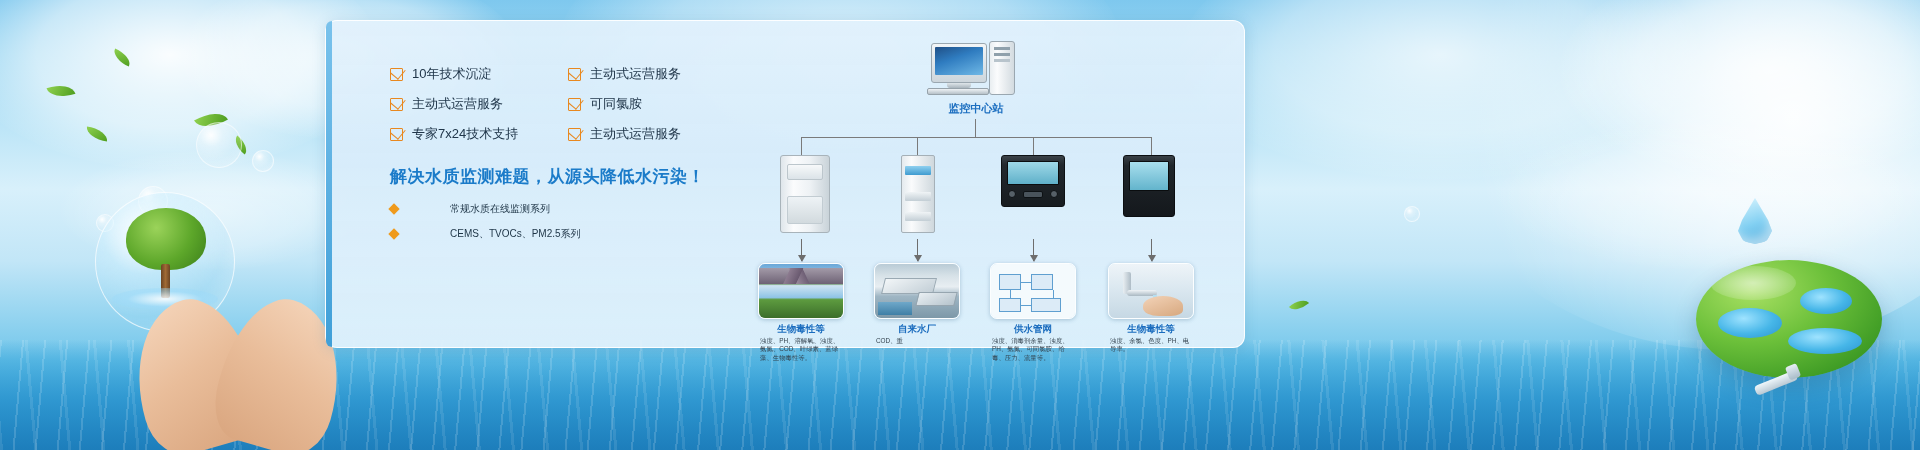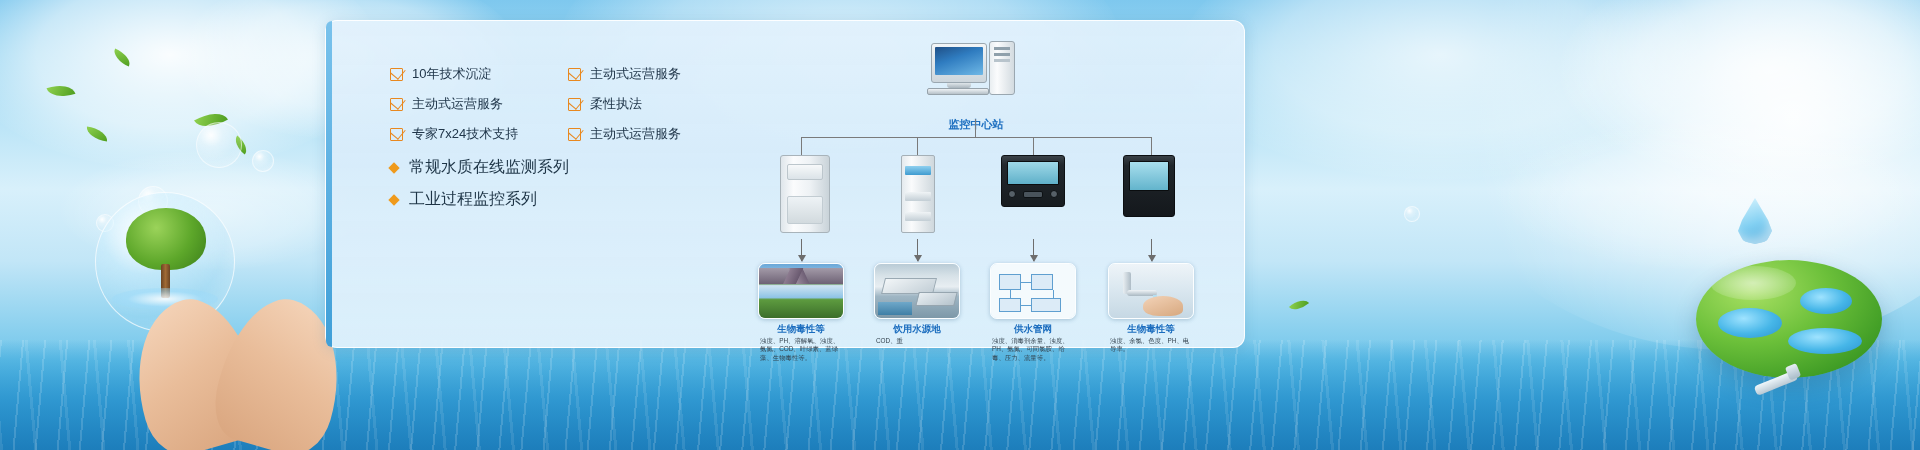--- a/index.html
+++ b/index.html
@@ -172,21 +172,21 @@
   .h3{
     margin-top:22px; font-size:17px; font-weight:bold; color:#1b7bc9;
     letter-spacing:0.5px; white-space:nowrap;
   }
 
   .bullets{ margin-top:14px; }
   .bul{ display:flex; align-items:center; gap:11px; margin-bottom:11px; }
   .bul .dia{
     width:8px; height:8px; flex:0 0 8px; background:#ef9a1c; transform:rotate(45deg);
   }
-  .bul .lbl{ font-size:16px; color:#1d3446; white-space:nowrap; }
+  .bul .lbl{ font-size:10px; color:#1d3446; white-space:nowrap;margin-left:41px; }
 
   
   .diagram{ position:absolute; left:430px; top:14px; width:470px; height:310px; }
 
   .pc{ position:absolute; left:175px; top:8px; width:86px; height:52px; }
   .monitor{
     position:absolute; left:0; top:0; width:56px; height:40px;
     background:linear-gradient(to bottom,#f2f5f7,#cdd6dc);
     border:1px solid #9aa7b0; border-radius:3px; padding:3px;
   }
@@ -207,21 +207,21 @@
     position:absolute; left:58px; top:-2px; width:26px; height:54px;
     background:linear-gradient(to right,#e9eef1 0%, #fbfcfd 30%, #d3dbe0 100%);
     border:1px solid #9aa7b0; border-radius:3px;
   }
   .tower:after{
     content:""; position:absolute; left:4px; top:5px; width:16px; height:3px;
     background:#8fa0ab; box-shadow:0 6px 0 #8fa0ab, 0 12px 0 #b8c4cc;
   }
 
   .center-label{
-    position:absolute; left:150px; top:82px; width:140px; text-align:center;
+    position:absolute; left:150px; top:66px; width:140px; text-align:center;
     font-size:11px; color:#1d6fc0; font-weight:bold;
   }
 
   
   .busline{ position:absolute; background:#7a7a7a; }
   .vtrunk{ left:219px; top:84px; width:1px; height:18px; }
   .hbus{ left:45px; top:102px; width:350px; height:1px; }
   .vbranch{ top:102px; width:1px; height:18px; }
   .vb1{ left:45px; } .vb2{ left:161px; } .vb3{ left:277px; } .vb4{ left:395px; }
 
@@ -442,41 +442,42 @@
       <div class="chk">
         <span class="box"></span>
         <span class="lbl">主动式运营服务</span>
       </div>
       <div class="chk">
         <span class="box"></span>
         <span class="lbl">主动式运营服务</span>
       </div>
       <div class="chk">
         <span class="box"></span>
-        <span class="lbl">柔性执法</span>
+        <span class="lbl">可同氯胺</span>
       </div>
       <div class="chk">
         <span class="box"></span>
         <span class="lbl">专家7x24技术支持</span>
       </div>
       <div class="chk">
         <span class="box"></span>
         <span class="lbl">主动式运营服务</span>
       </div>
     </div>
 
+    <div class="h3">解决水质监测难题，从源头降低水污染！</div>
 
     <div class="bullets">
       <div class="bul">
         <span class="dia"></span>
         <span class="lbl">常规水质在线监测系列</span>
       </div>
       <div class="bul">
         <span class="dia"></span>
-        <span class="lbl">工业过程监控系列</span>
+        <span class="lbl">CEMS、TVOCs、PM2.5系列</span>
       </div>
     </div>
   </div>
 
   <div class="diagram">
 
     <div class="pc">
       <div class="monitor">
         <div class="screen"></div>
       </div>
@@ -557,21 +558,21 @@
     <div class="photo p4">
       <div class="ph-tap">
         <div class="pipe"></div>
         <div class="spout"></div>
         <div class="stream"></div>
         <div class="hand2"></div>
       </div>
     </div>
 
     <div class="cap cap1">生物毒性等</div>
-    <div class="cap cap2">饮用水源地</div>
+    <div class="cap cap2">自来水厂</div>
     <div class="cap cap3">供水管网</div>
     <div class="cap cap4">生物毒性等</div>
 
     <div class="desc d1">浊度、PH、溶解氧、浊度、氨氮、COD、叶绿素、蓝绿藻、生物毒性等。</div>
     <div class="desc d2">COD、重</div>
     <div class="desc d3">浊度、消毒剂余量、浊度、PH、氨氮、可同氯胺、给毒、压力、流量等。</div>
     <div class="desc d4">浊度、余氯、色度、PH、电导率。</div>
   </div>
 </div>
 

